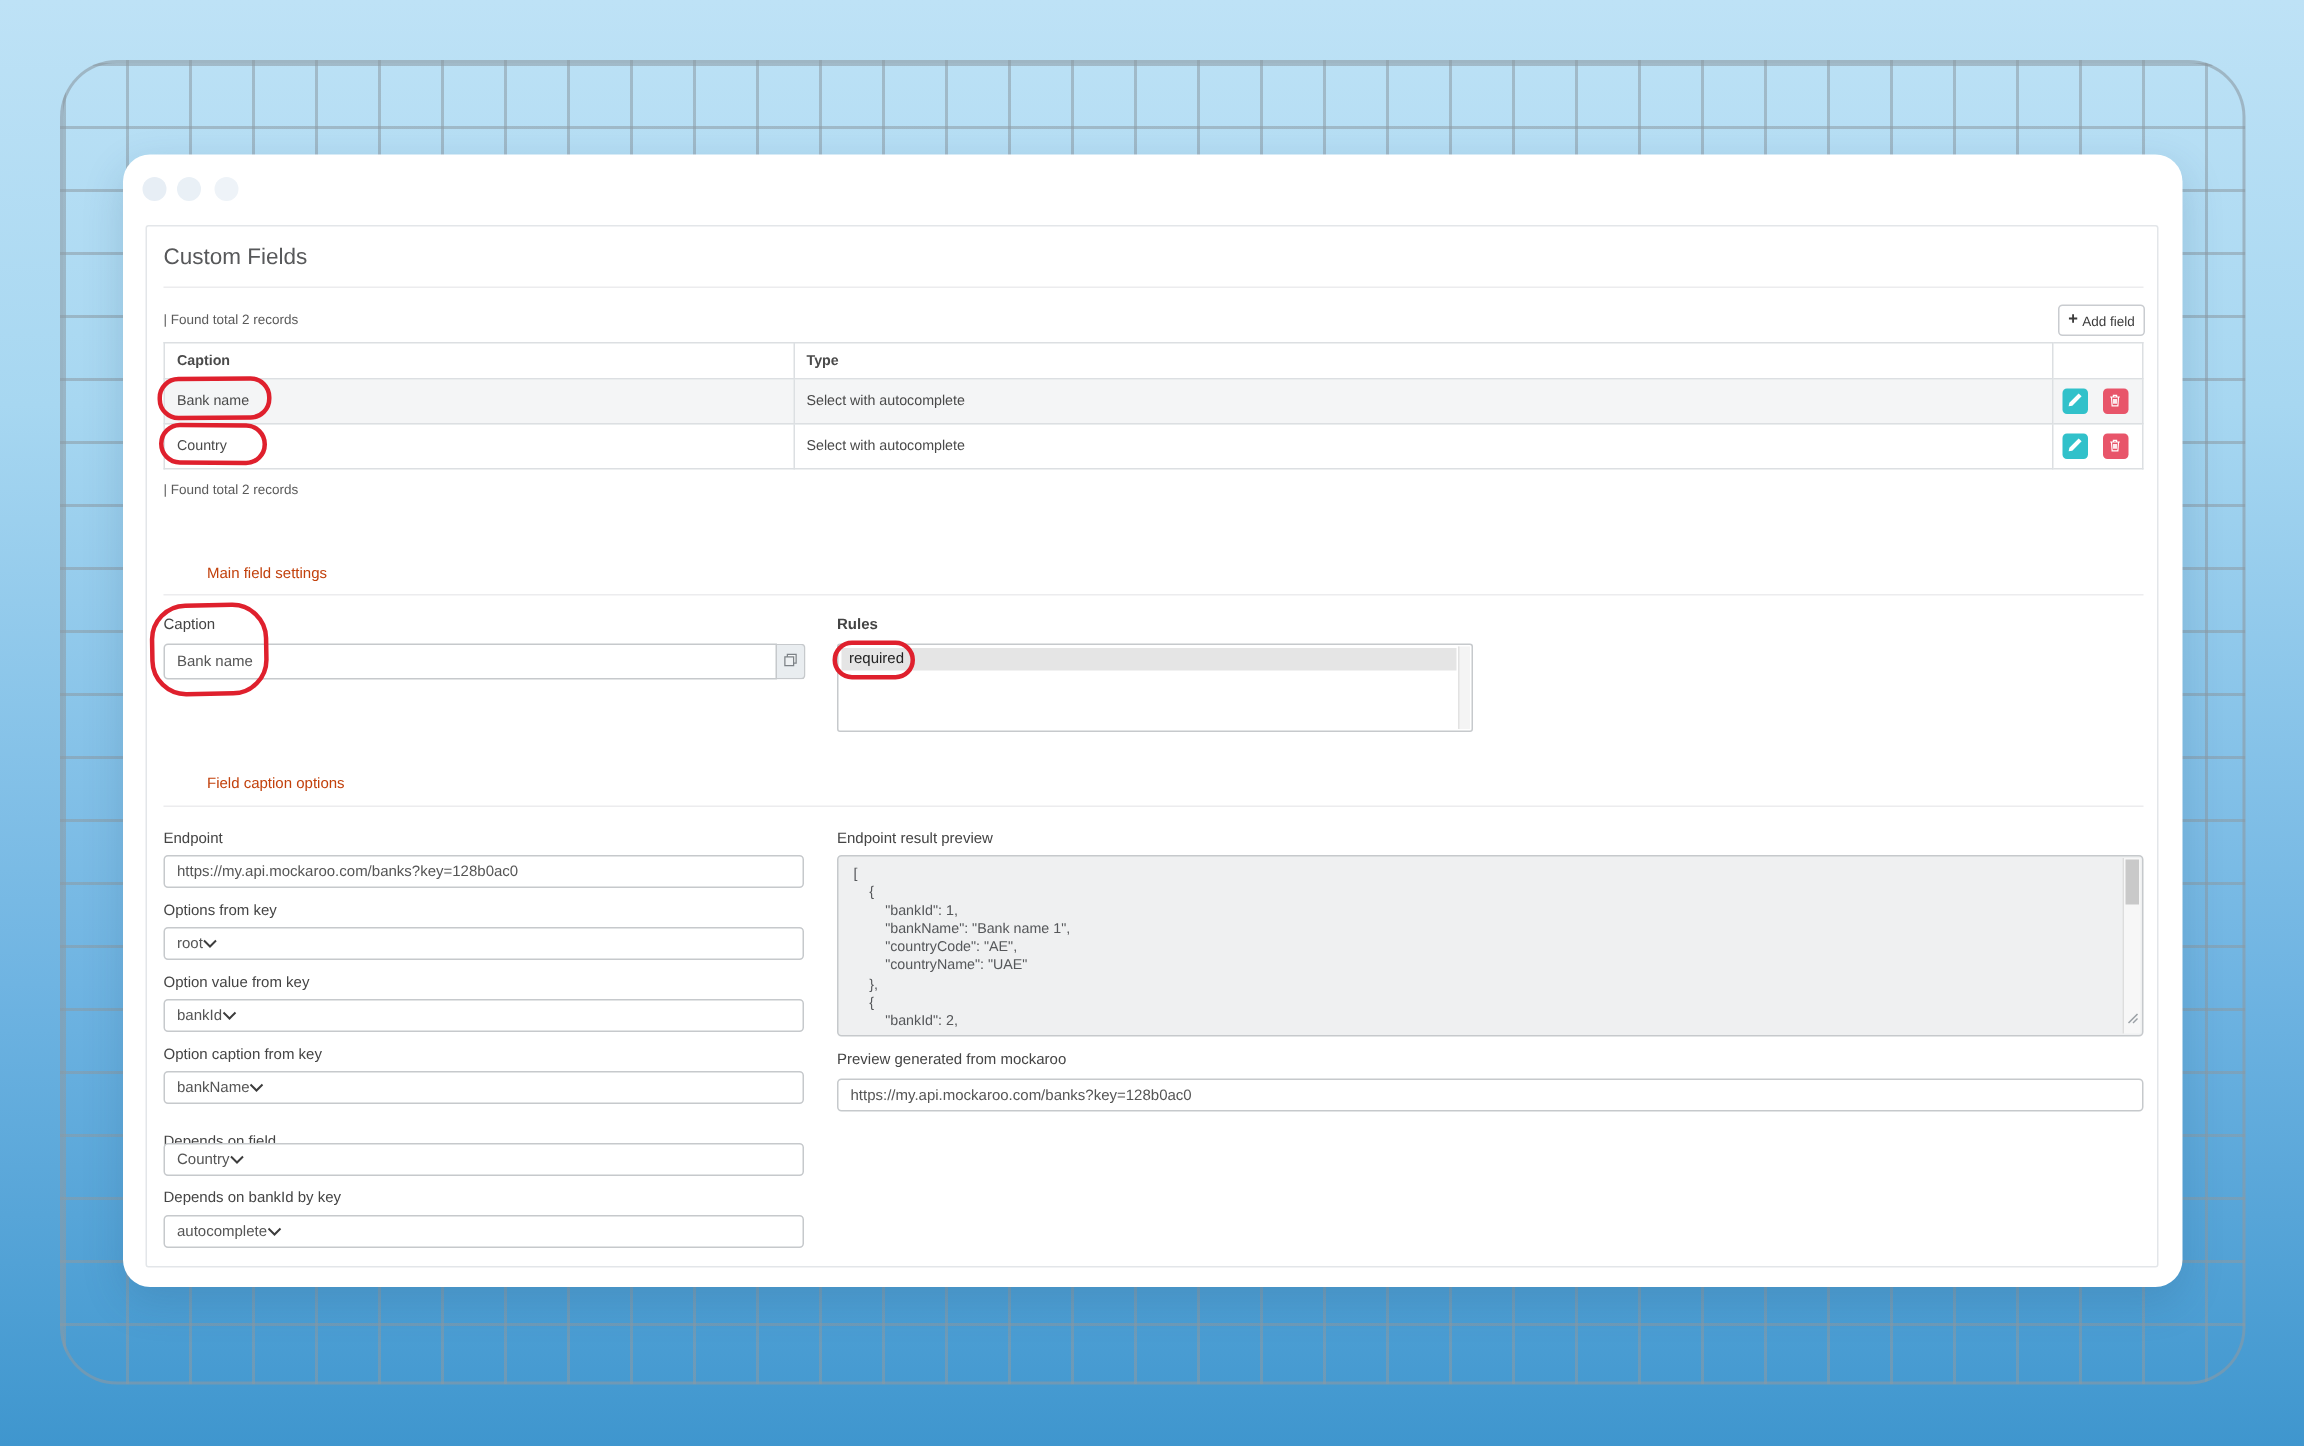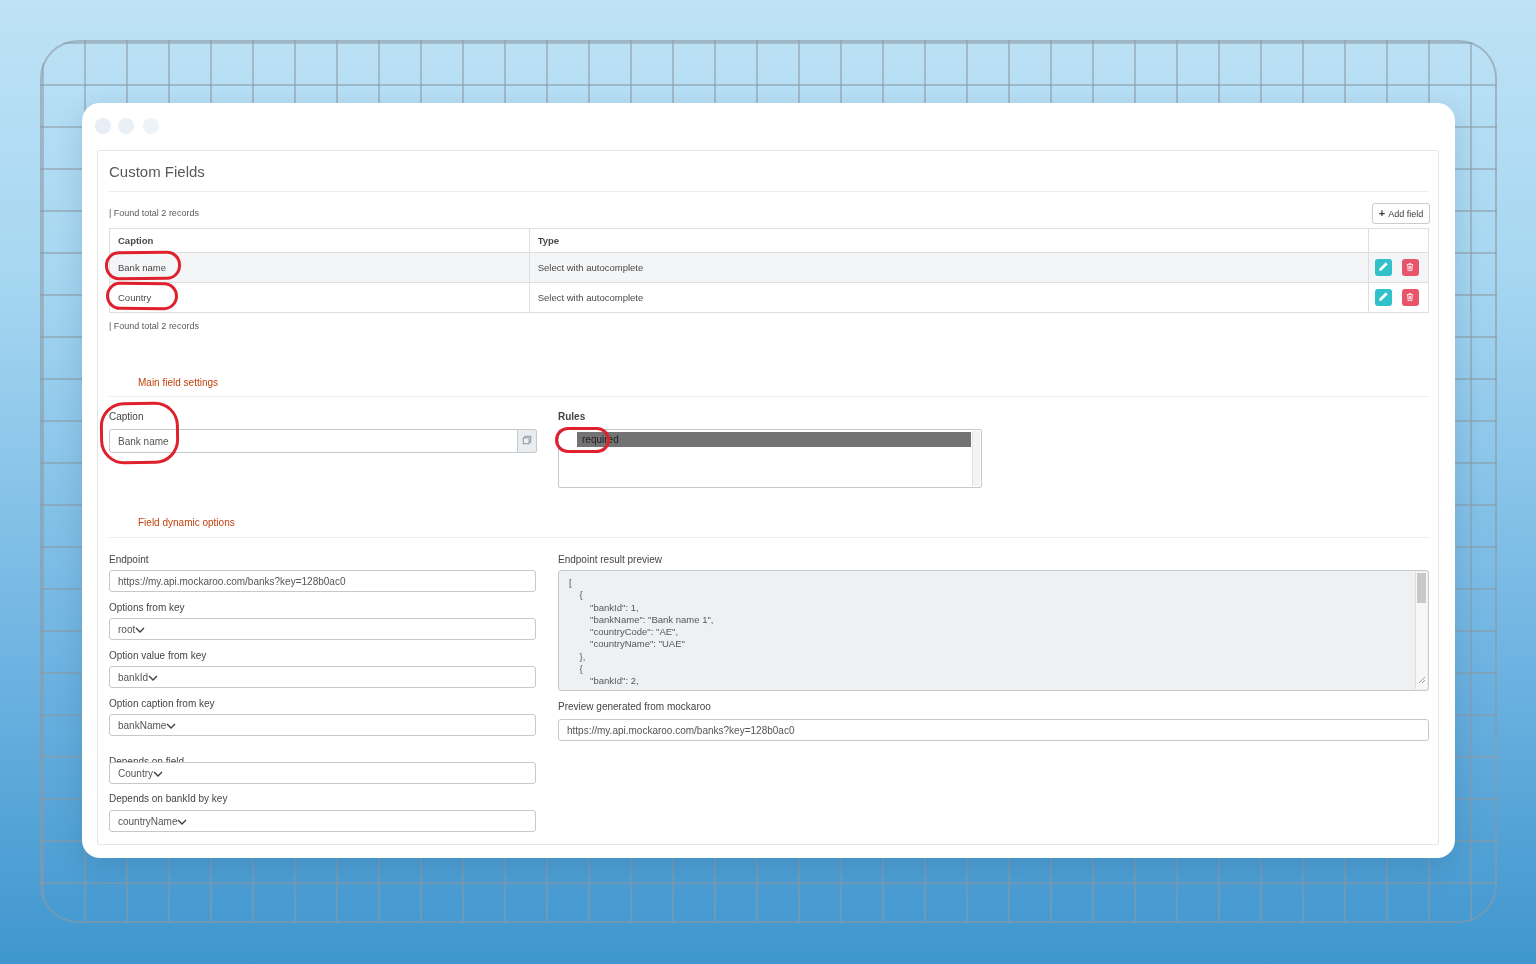--- a/index.html
+++ b/index.html
@@ -90,22 +90,22 @@
     display:flex; align-items:center; justify-content:center; cursor:pointer;
   }
 
   
   .lbl-rules { left:460px; top:260px;font-weight:bold; }
   .rules-listbox {
     left:460px; top:278px; width:424px; height:59px;
     border:1px solid #c6c9cc; border-radius:2px; background:#fff; overflow:hidden;
   }
   .rules-option {
-    margin:2px 10px 0 18px; height:15px; line-height:15px;
-    background:#737373; color:#222; font-size:10px; padding-left:5px; cursor:pointer;
+    margin:2px 10px 0 2px; height:15px; line-height:15px;
+    background:#e5e5e5; color:#222; font-size:10px; padding-left:5px; cursor:pointer;
   }
   .rules-scrollbar {
     position:absolute; right:1px; top:1px; bottom:1px; width:8px;
     background:#f4f4f4; border-left:1px solid #e2e2e2;
   }
 
   
   .lbl-endpoint { left:11px; top:403px; }
   .endpoint-input { left:11px; top:419px; width:427px; height:22px; }
   .lbl-ofk  { left:11px; top:451px; }  .sel-ofk  { top:467px; }
@@ -238,21 +238,21 @@
         </svg>
       </span>
     </div>
 
     <label class="field-label lbl-rules">Rules</label>
     <div class="rules-listbox">
       <div class="rules-option">required</div>
       <div class="rules-scrollbar"></div>
     </div>
 
-    <h2 class="section-title st-fdo">Field dynamic options</h2>
+    <h2 class="section-title st-fdo">Field caption options</h2>
     <div class="rule-line rl-fdo"></div>
 
     <label class="field-label lbl-endpoint">Endpoint</label>
     <input class="text-input endpoint-input" value="https://my.api.mockaroo.com/banks?key=128b0ac0" style="">
 
     <label class="field-label lbl-ofk">Options from key</label>
     <div class="fake-select sel-ofk">
       <span>root</span>
       <span><svg width="10" height="6" viewBox="0 0 10 6" fill="none" stroke="#3c3c3c" stroke-width="1.3">
             <polyline points="1,1 5,5 9,1"></polyline>
@@ -278,21 +278,21 @@
     <label class="field-label lbl-dof">Depends on field</label>
     <div class="fake-select sel-dof">
       <span>Country</span>
       <span><svg width="10" height="6" viewBox="0 0 10 6" fill="none" stroke="#3c3c3c" stroke-width="1.3">
             <polyline points="1,1 5,5 9,1"></polyline>
           </svg></span>
     </div>
 
     <label class="field-label lbl-dofbk">Depends on bankId by key</label>
     <div class="fake-select sel-dofbk">
-      <span>countryName</span>
+      <span>autocomplete</span>
       <span><svg width="10" height="6" viewBox="0 0 10 6" fill="none" stroke="#3c3c3c" stroke-width="1.3">
             <polyline points="1,1 5,5 9,1"></polyline>
           </svg></span>
     </div>
 
     <label class="field-label lbl-erp">Endpoint result preview</label>
     <div class="endpoint-preview">
       <pre>[
     {
         "bankId": 1,

